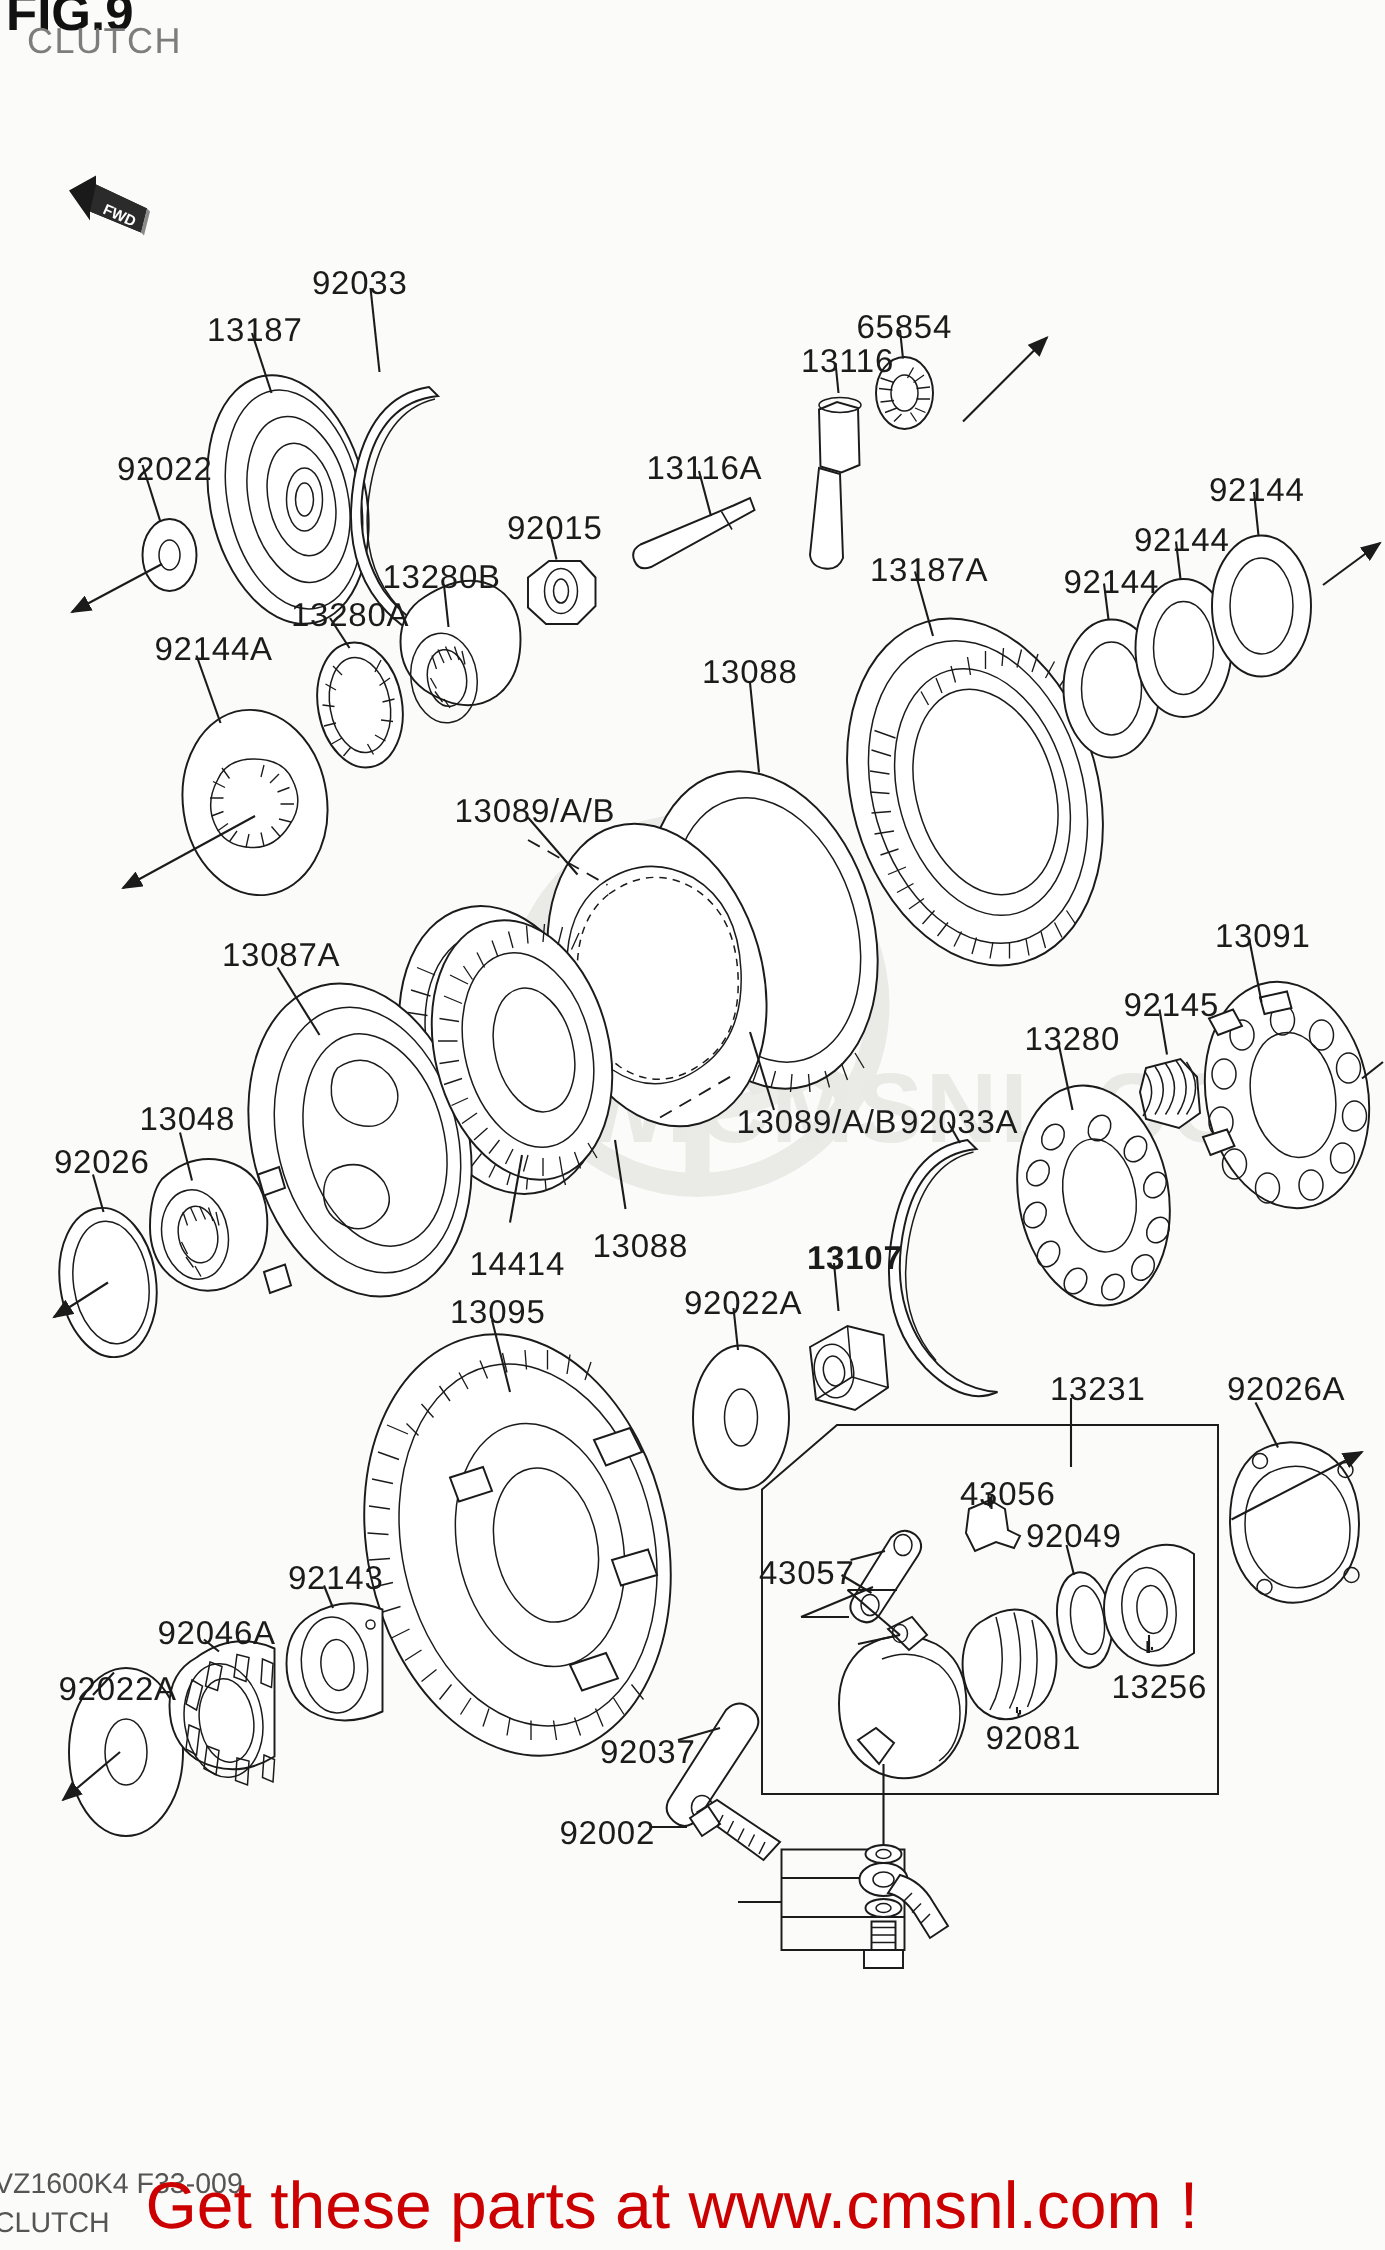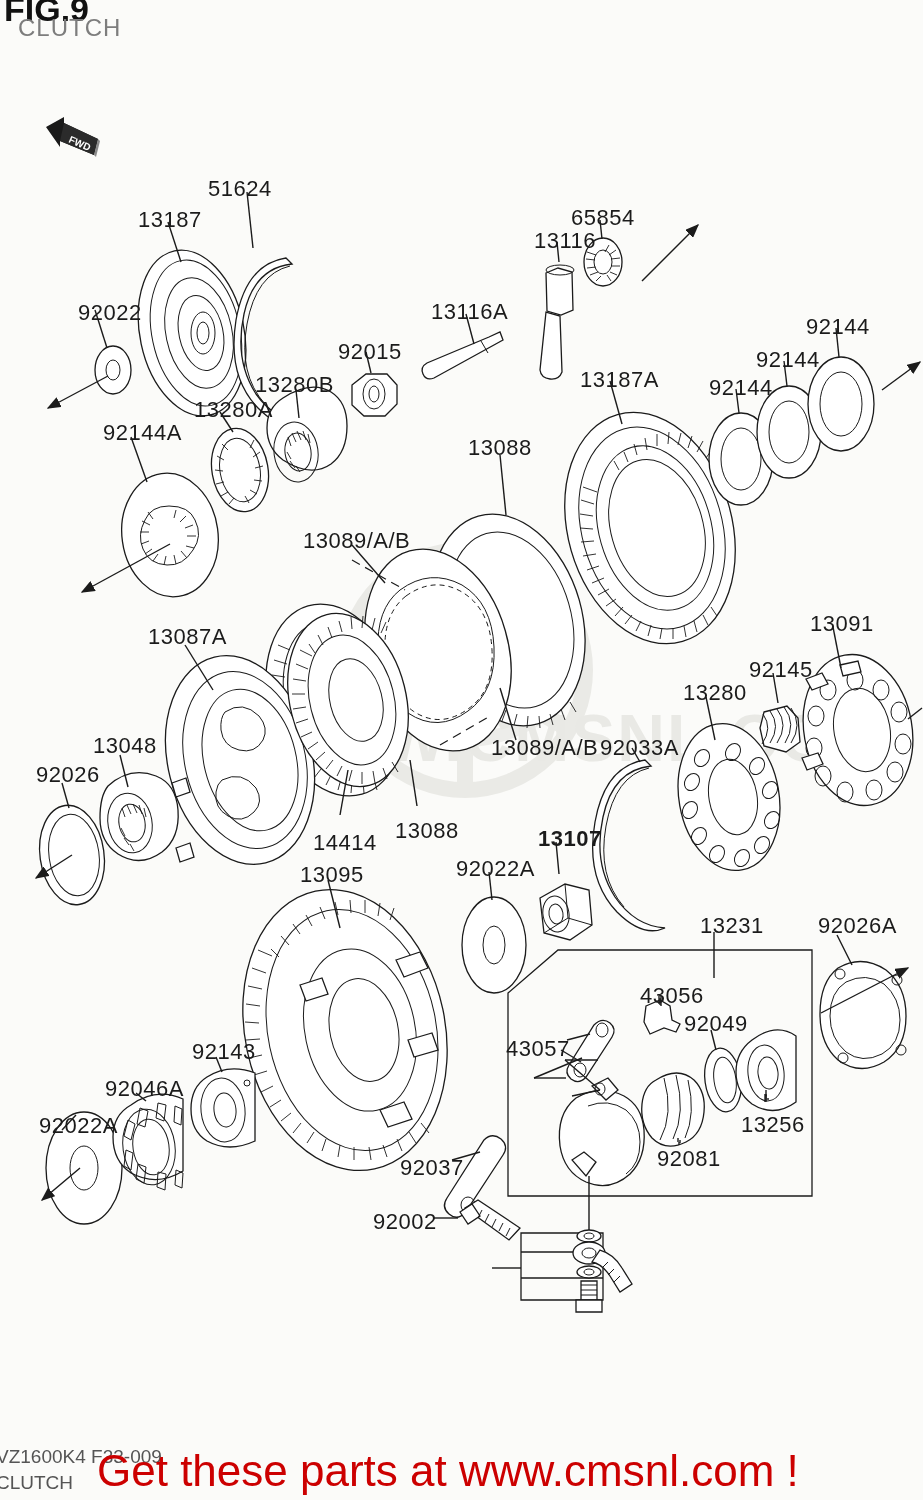--- a/index.html
+++ b/index.html
@@ -559,21 +559,21 @@
       <path d="M56 24 L58 26 L54 42 L52 40 z" fill="#8a8a8a"></path>
     </svg>
   </div>
 
   <div class="fig-title">FIG.9</div>
   <div class="fig-sub">CLUTCH</div>
 
   <div id="callout-container">
       <div class="lbl" style="left: 78px; top: 300px;">92022</div>
       <div class="lbl" style="left: 138px; top: 207px;">13187</div>
-      <div class="lbl" style="left: 208px; top: 176px;">51624</div>
+      <div class="lbl" style="left: 208px; top: 176px;">92033</div>
       <div class="lbl" style="left: 534px; top: 228px;">13116</div>
       <div class="lbl" style="left: 571px; top: 205px;">65854</div>
       <div class="lbl" style="left: 431px; top: 299px;">13116A</div>
       <div class="lbl" style="left: 338px; top: 339px;">92015</div>
       <div class="lbl" style="left: 255px; top: 372px;">13280B</div>
       <div class="lbl" style="left: 194px; top: 397px;">13280A</div>
       <div class="lbl" style="left: 103px; top: 420px;">92144A</div>
       <div class="lbl" style="left: 580px; top: 367px;">13187A</div>
       <div class="lbl" style="left: 709px; top: 375px;">92144</div>
       <div class="lbl" style="left: 756px; top: 347px;">92144</div>

